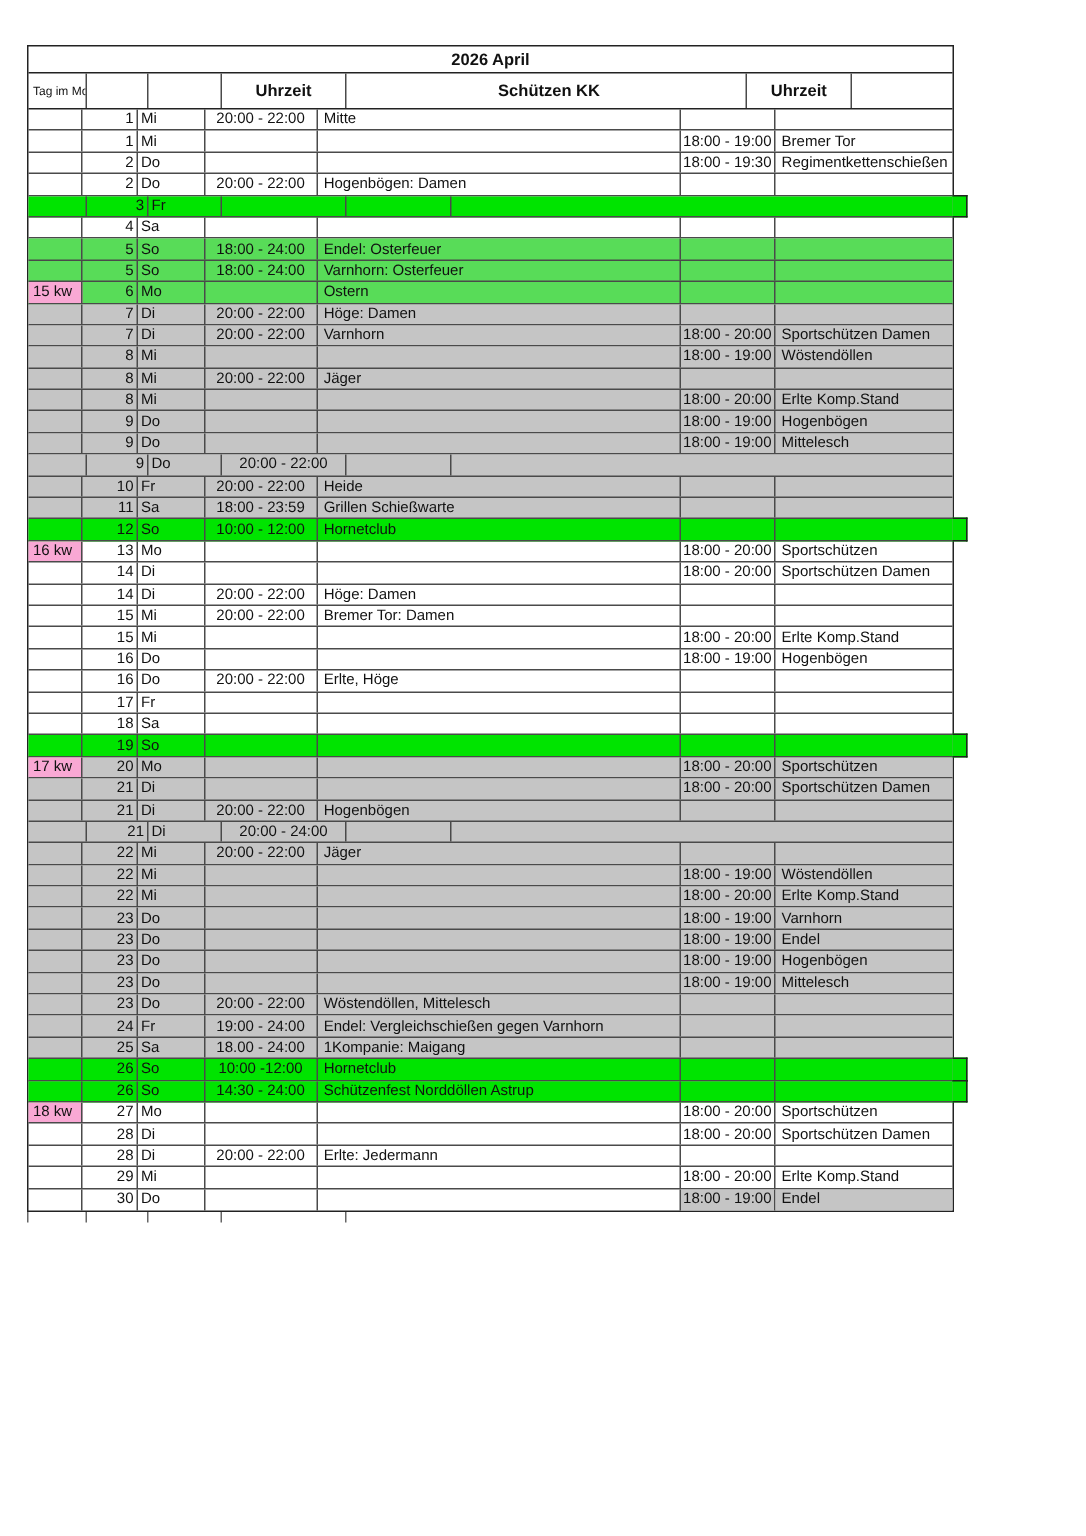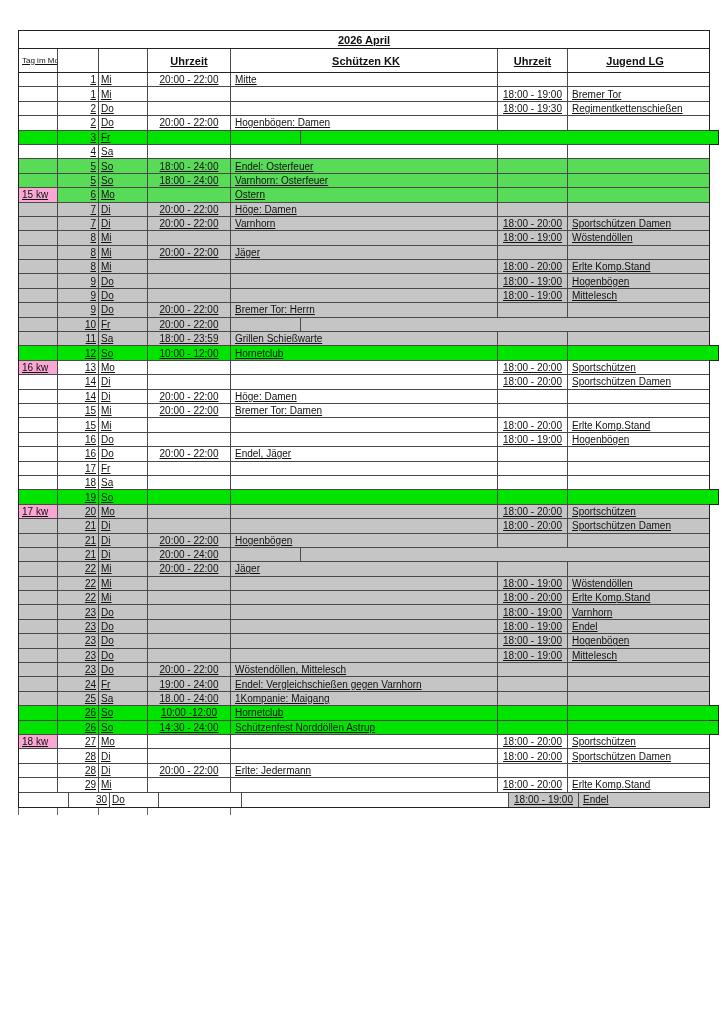--- a/index.html
+++ b/index.html
@@ -1,18 +1,18 @@
 <!DOCTYPE html>
 <html style="--gray: #c5c5c5; --green: #00e400; --lightgreen: #58dc58;"><head>
 <meta charset="utf-8">
 <style>
   * { margin:0; padding:0; box-sizing:border-box; }
   html,body { width:724px; height:1024px; background:#ffffff;
               font-family:"Liberation Sans", sans-serif; color:#111; }
-  #sheet { position:absolute; left:18px; top:30px; width:692px;text-decoration:underline; }
+  #sheet { position:absolute; left:18px; top:30px; width:618px; }
 
   #cal-table { border:1px solid #222; background:#fff; }
 
   .title-row { height:18px; display:flex; align-items:center; justify-content:center;
                border-bottom:1px solid #222; font-weight:bold; font-size:11px; }
 
   .header-row { display:flex; height:24px; border-bottom:1px solid #222; font-weight:bold; }
   .header-row .cell { display:flex; align-items:center; justify-content:center;
                       font-size:11px; }
   .header-row .c-kw { font-weight:normal; font-size:8px; line-height:1.2;
@@ -55,21 +55,20 @@
       <span>2026 April</span>
     </div>
 
     <div class="header-row">
       <div class="cell c-kw">Tag im Monat</div>
       <div class="cell c-day"></div>
       <div class="cell c-wd"></div>
       <div class="cell c-t1">Uhrzeit</div>
       <div class="cell c-kk">Schützen KK</div>
       <div class="cell c-t2">Uhrzeit</div>
-      <div class="cell c-lg">Jugend LG</div>
     </div>
 
     <div>
         <div class="row">
           <div class="cell c-kw"></div>
           <div class="cell c-day">1</div>
           <div class="cell c-wd">Mi</div>
           <div class="cell c-t1">20:00 - 22:00</div>
           <div class="cell c-kk">Mitte</div>
           <div class="cell c-t2"></div>
@@ -208,29 +207,29 @@
           <div class="cell c-t1"></div>
           <div class="cell c-kk"></div>
           <div class="cell c-t2">18:00 - 19:00</div>
           <div class="cell c-lg">Mittelesch</div>
         </div>
         <div class="row bg-gray">
           <div class="cell c-kw"></div>
           <div class="cell c-day">9</div>
           <div class="cell c-wd">Do</div>
           <div class="cell c-t1">20:00 - 22:00</div>
-          <div class="cell c-kk">Bremer Tor: Herrn</div>
           <div class="cell c-t2"></div>
           <div class="cell c-lg"></div>
         </div>
         <div class="row bg-gray">
           <div class="cell c-kw"></div>
           <div class="cell c-day">10</div>
           <div class="cell c-wd">Fr</div>
           <div class="cell c-t1">20:00 - 22:00</div>
+          <div class="cell c-kk">Heide</div>
           <div class="cell c-t2"></div>
           <div class="cell c-lg"></div>
         </div>
         <div class="row bg-gray">
           <div class="cell c-kw"></div>
           <div class="cell c-day">11</div>
           <div class="cell c-wd">Sa</div>
           <div class="cell c-t1">18:00 - 23:59</div>
           <div class="cell c-kk">Grillen Schießwarte</div>
           <div class="cell c-t2"></div>
@@ -298,21 +297,21 @@
           <div class="cell c-t1"></div>
           <div class="cell c-kk"></div>
           <div class="cell c-t2">18:00 - 19:00</div>
           <div class="cell c-lg">Hogenbögen</div>
         </div>
         <div class="row">
           <div class="cell c-kw"></div>
           <div class="cell c-day">16</div>
           <div class="cell c-wd">Do</div>
           <div class="cell c-t1">20:00 - 22:00</div>
-          <div class="cell c-kk">Endel, Jäger</div>
+          <div class="cell c-kk">Erlte, Höge</div>
           <div class="cell c-t2"></div>
           <div class="cell c-lg"></div>
         </div>
         <div class="row">
           <div class="cell c-kw"></div>
           <div class="cell c-day">17</div>
           <div class="cell c-wd">Fr</div>
           <div class="cell c-t1"></div>
           <div class="cell c-kk"></div>
           <div class="cell c-t2"></div>

